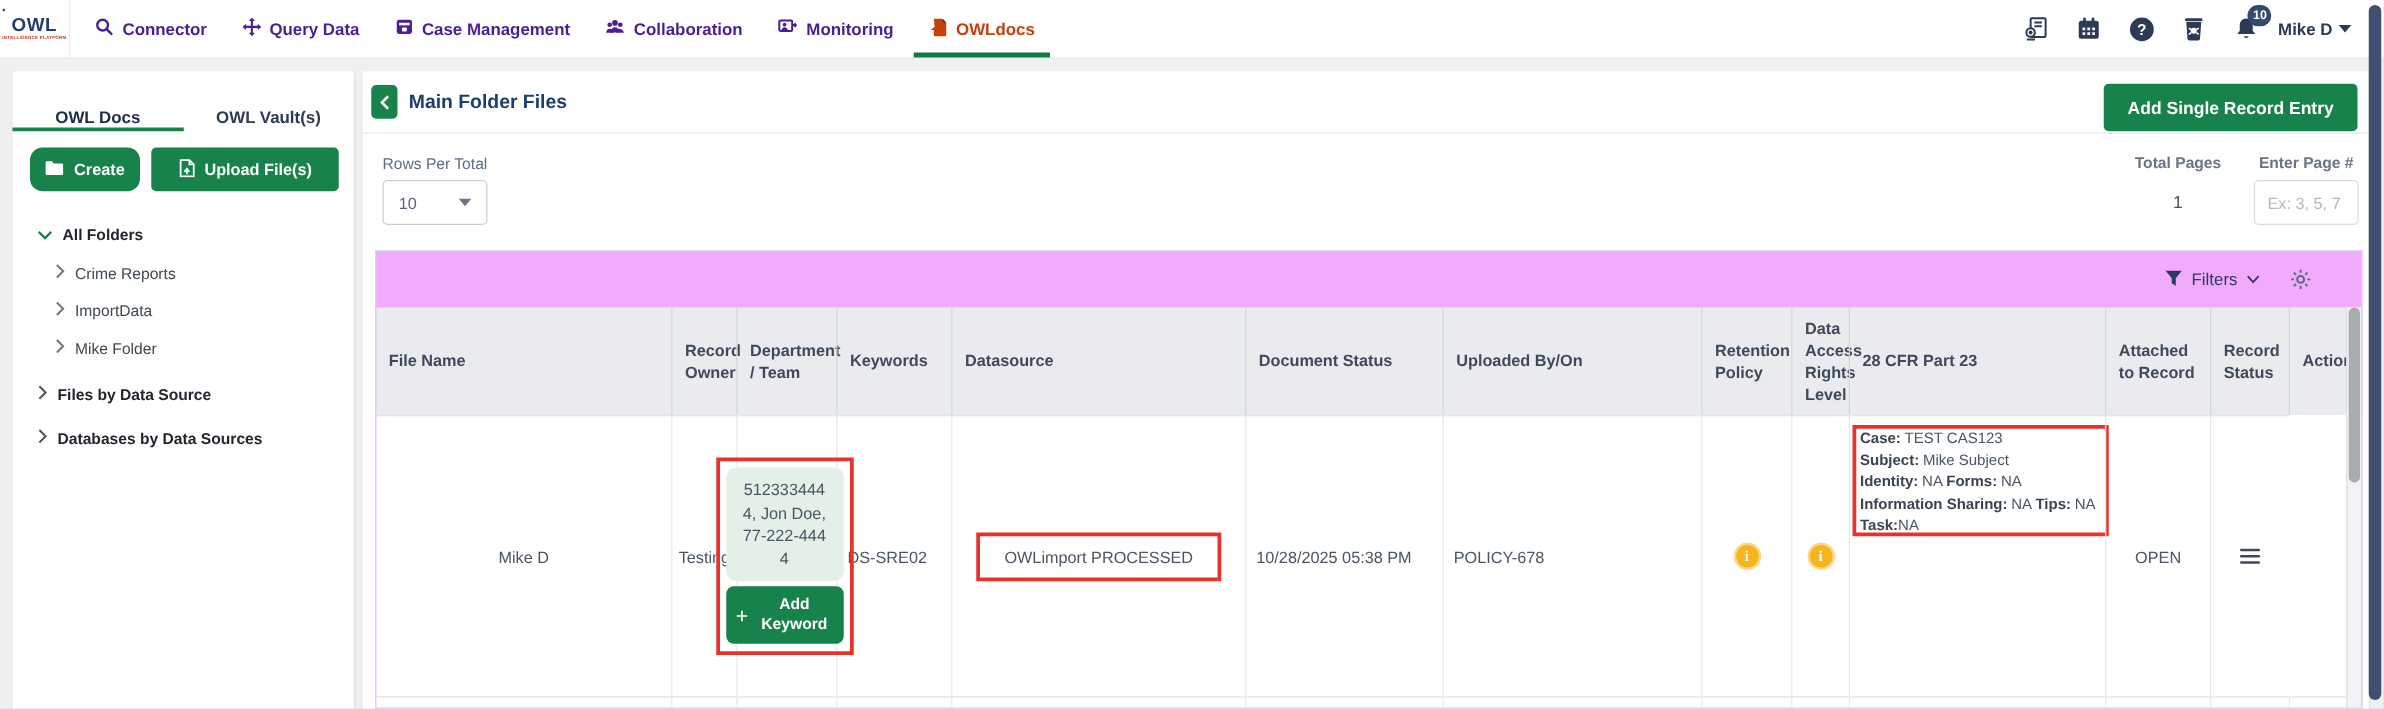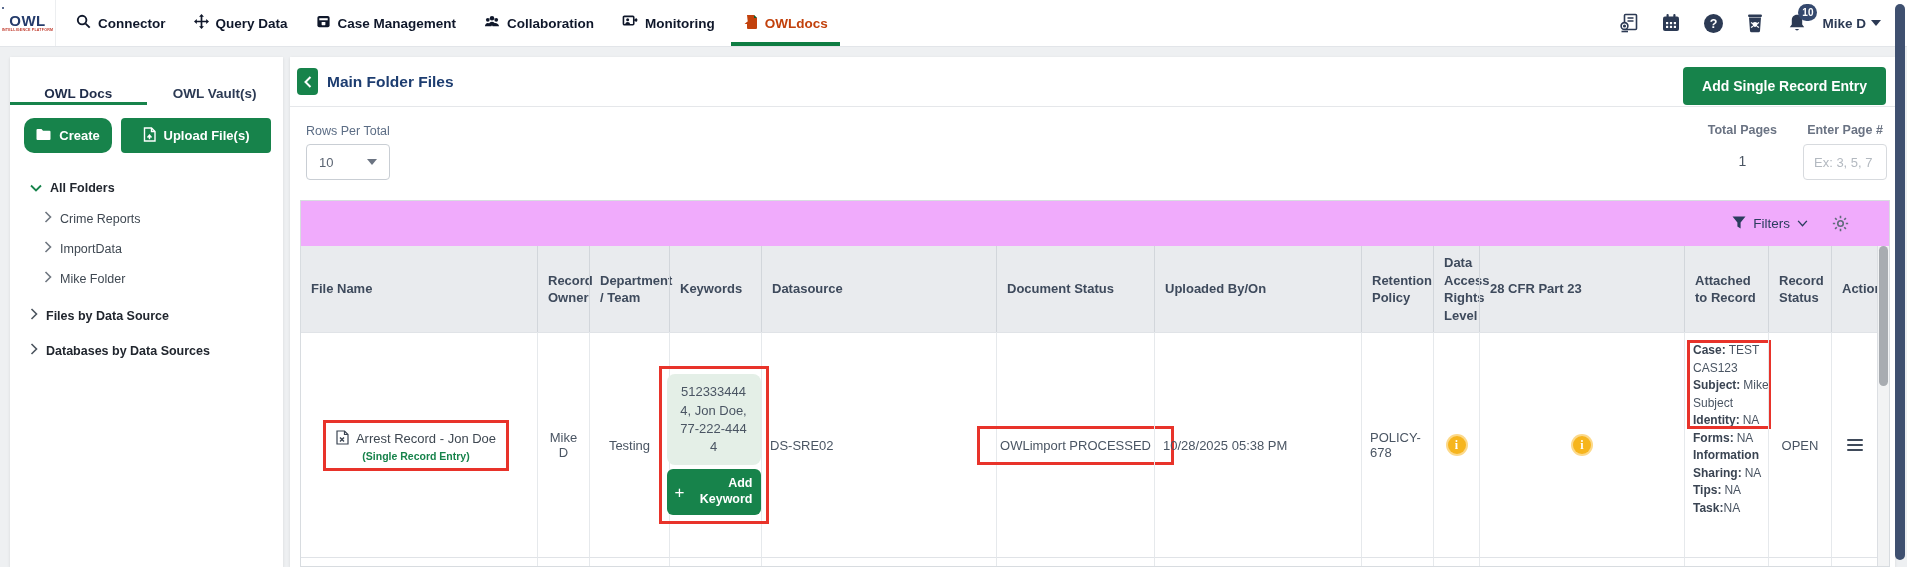--- a/index.html
+++ b/index.html
@@ -11,21 +11,21 @@
   .topnav { position:absolute; top:0; left:0; width:1907px; height:47px; background:#ffffff;
             border-bottom:1px solid #e2e5e9; display:flex; align-items:center; z-index:5; }
   .brand { width:56px; display:flex; justify-content:center; align-items:center; border-right:1px solid #eceef0; height:100%; }
   .brand-box { position:relative; text-align:center; line-height:1; }
   .brand-owl { font-weight:bold; font-size:15px; color:#243b6b; letter-spacing:.5px; }
   .brand-sub { font-size:3.6px; color:#c0392b; font-weight:bold; letter-spacing:.2px; margin-top:1px; }
   .brand-dots { position:absolute; left:-8px; top:-4px; width:14px; height:22px; }
   .brand-dots i { position:absolute; border-radius:50%; background:#c0392b; }
   .navitems { display:flex; align-items:center; height:100%; margin-left:6px; }
   .nav-item { position:relative; display:flex; align-items:center; gap:7px; padding:0 14px; height:100%;
-              font-size:13.5px; font-weight:bold; color:#0f172a; cursor:pointer; }
+              font-size:13.5px; font-weight:bold; color:#4c1d95; cursor:pointer; }
   .nav-item svg { flex:0 0 auto; }
   .nav-item.active { color:#c2410c; }
   .nav-item.active::after { content:""; position:absolute; left:2px; right:2px; bottom:0; height:4px; background:#0e7d43; }
   .nav-right { margin-left:auto; display:flex; align-items:center; gap:8px; padding-right:26px; height:100%; }
   .icon-btn { position:relative; width:34px; height:34px; display:flex; align-items:center; justify-content:center;
               color:#2c3a54; cursor:pointer; }
   .badge { position:absolute; top:-2px; right:-3px; min-width:18px; height:17px; padding:0 4px; background:#35496e;
            color:#fff; font-size:10px; font-weight:bold; border-radius:9px; display:flex; align-items:center; justify-content:center; }
   .user-menu { display:flex; align-items:center; gap:5px; font-size:13.5px; font-weight:bold; color:#2c3a54; cursor:pointer; }
   .caret-down { width:0; height:0; border-left:5px solid transparent; border-right:5px solid transparent; border-top:6px solid #2c3a54; }
@@ -98,21 +98,21 @@
   .file-line { display:flex; align-items:center; gap:7px; white-space:nowrap; }
   .file-link { color:#3f4852; cursor:pointer; }
   .file-sub { font-size:10.5px; font-weight:bold; color:#17834b; }
 
   .kw-annot { position:relative; left:-2px; width:110px; padding:5px 7px 6px; display:flex; flex-direction:column;
               align-items:center; gap:4px; z-index:2; background:transparent; }
   .kw-chip { width:94px; background:#e4efe7; border-radius:8px; padding:9px 11px; font-size:13px; line-height:1.4;
              color:#4a5563; word-break:break-all; }
   .kw-add-btn { width:94px; min-height:46px; border-radius:6px; padding:5px 8px; gap:6px; }
   .kw-plus { font-size:17px; font-weight:normal; line-height:1; }
-  .kw-add-label { font-size:12.5px; line-height:1.25; text-align:right; }
+  .kw-add-label { font-size:12.5px; line-height:1.25; text-align:center; }
 
   .status-annot { padding:9px 20px; white-space:nowrap; }
 
   .info-icon { width:18px; height:18px; border-radius:50%; background:#f6b51e; box-shadow:0 0 0 2px #fcd98a;
                color:#fff; font-weight:bold; font-size:12px; font-family:"Liberation Serif","DejaVu Serif",serif;
                display:flex; align-items:center; justify-content:center; cursor:pointer; }
 
   .attached-cell { align-items:flex-start; font-size:12px; line-height:17.5px; display:block; padding:9px 8px; }
   .lbl { font-weight:bold; color:#3a4452; margin-right:3px; }
   .lbl.nospace { margin-right:0; }
@@ -412,35 +412,20 @@
         <div class="th">Uploaded By/On</div>
         <div class="th">Retention Policy</div>
         <div class="th">Data Access Rights Level</div>
         <div class="th">28 CFR Part 23</div>
         <div class="th">Attached to Record</div>
         <div class="th">Record Status</div>
         <div class="th">Action</div>
       </div>
 
       <div class="tgrid tbody-row">
-        <div class="td center">
-          <div class="file-annot annot">
-            <div class="file-line">
-              <span>
-                <svg width="13" height="15" viewBox="0 0 13 15" fill="none" stroke="#3a4452" stroke-width="1.2">
-                    <path d="M1 1 H8.5 L12 4.5 V14 H1 Z"></path>
-                    <path d="M8.5 1 V4.5 H12"></path>
-                    <path d="M4 7.5 L8 11.5 M8 7.5 L4 11.5" stroke-width="1.4"></path>
-                  </svg>
-              </span>
-              <span class="file-link">Arrest Record - Jon Doe</span>
-            </div>
-            <div class="file-sub">(Single Record Entry)</div>
-          </div>
-        </div>
 
         <div class="td center">Mike D</div>
         <div class="td center">Testing</div>
 
         <div class="td center">
           <div class="kw-annot annot">
             <div class="kw-chip">5123334444, Jon Doe, 77-222-4444</div>
             <button class="btn-green kw-add-btn">
               <span class="kw-plus">+</span>
               <span class="kw-add-label">Add Keyword</span>

